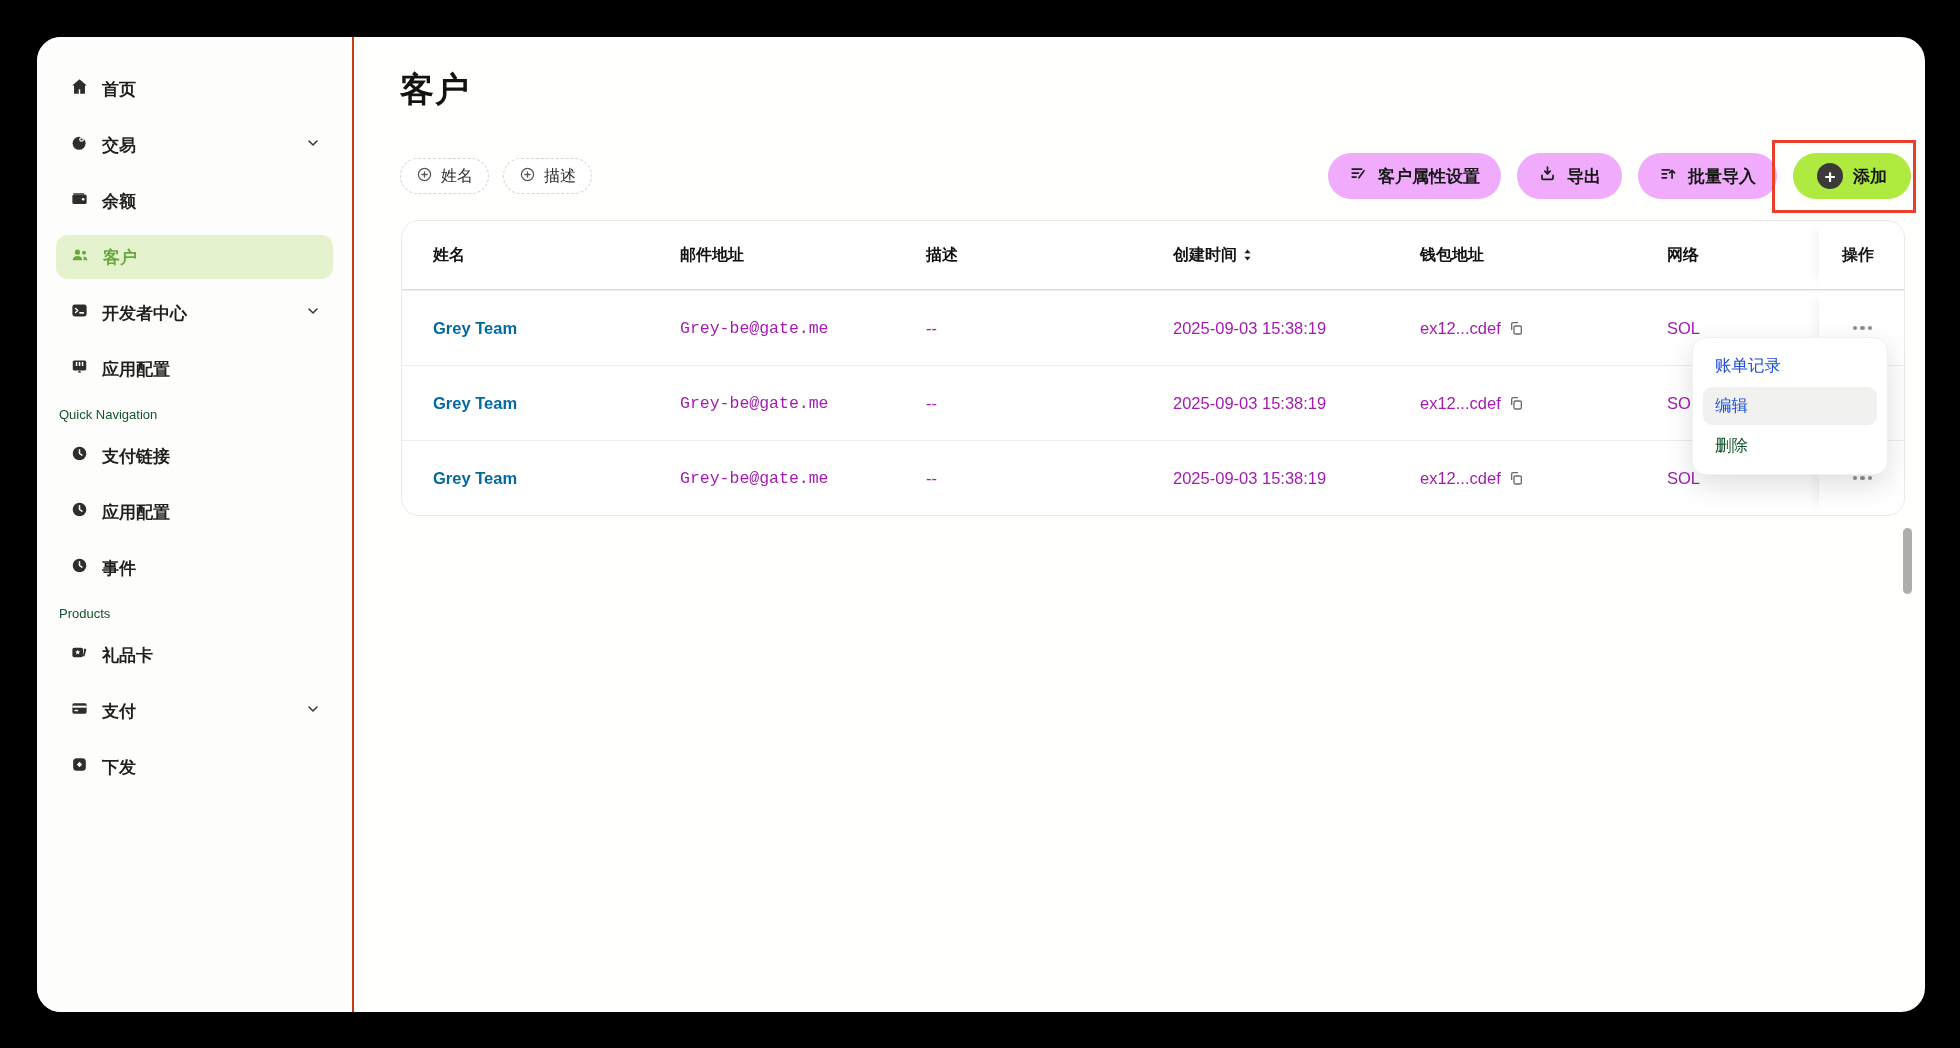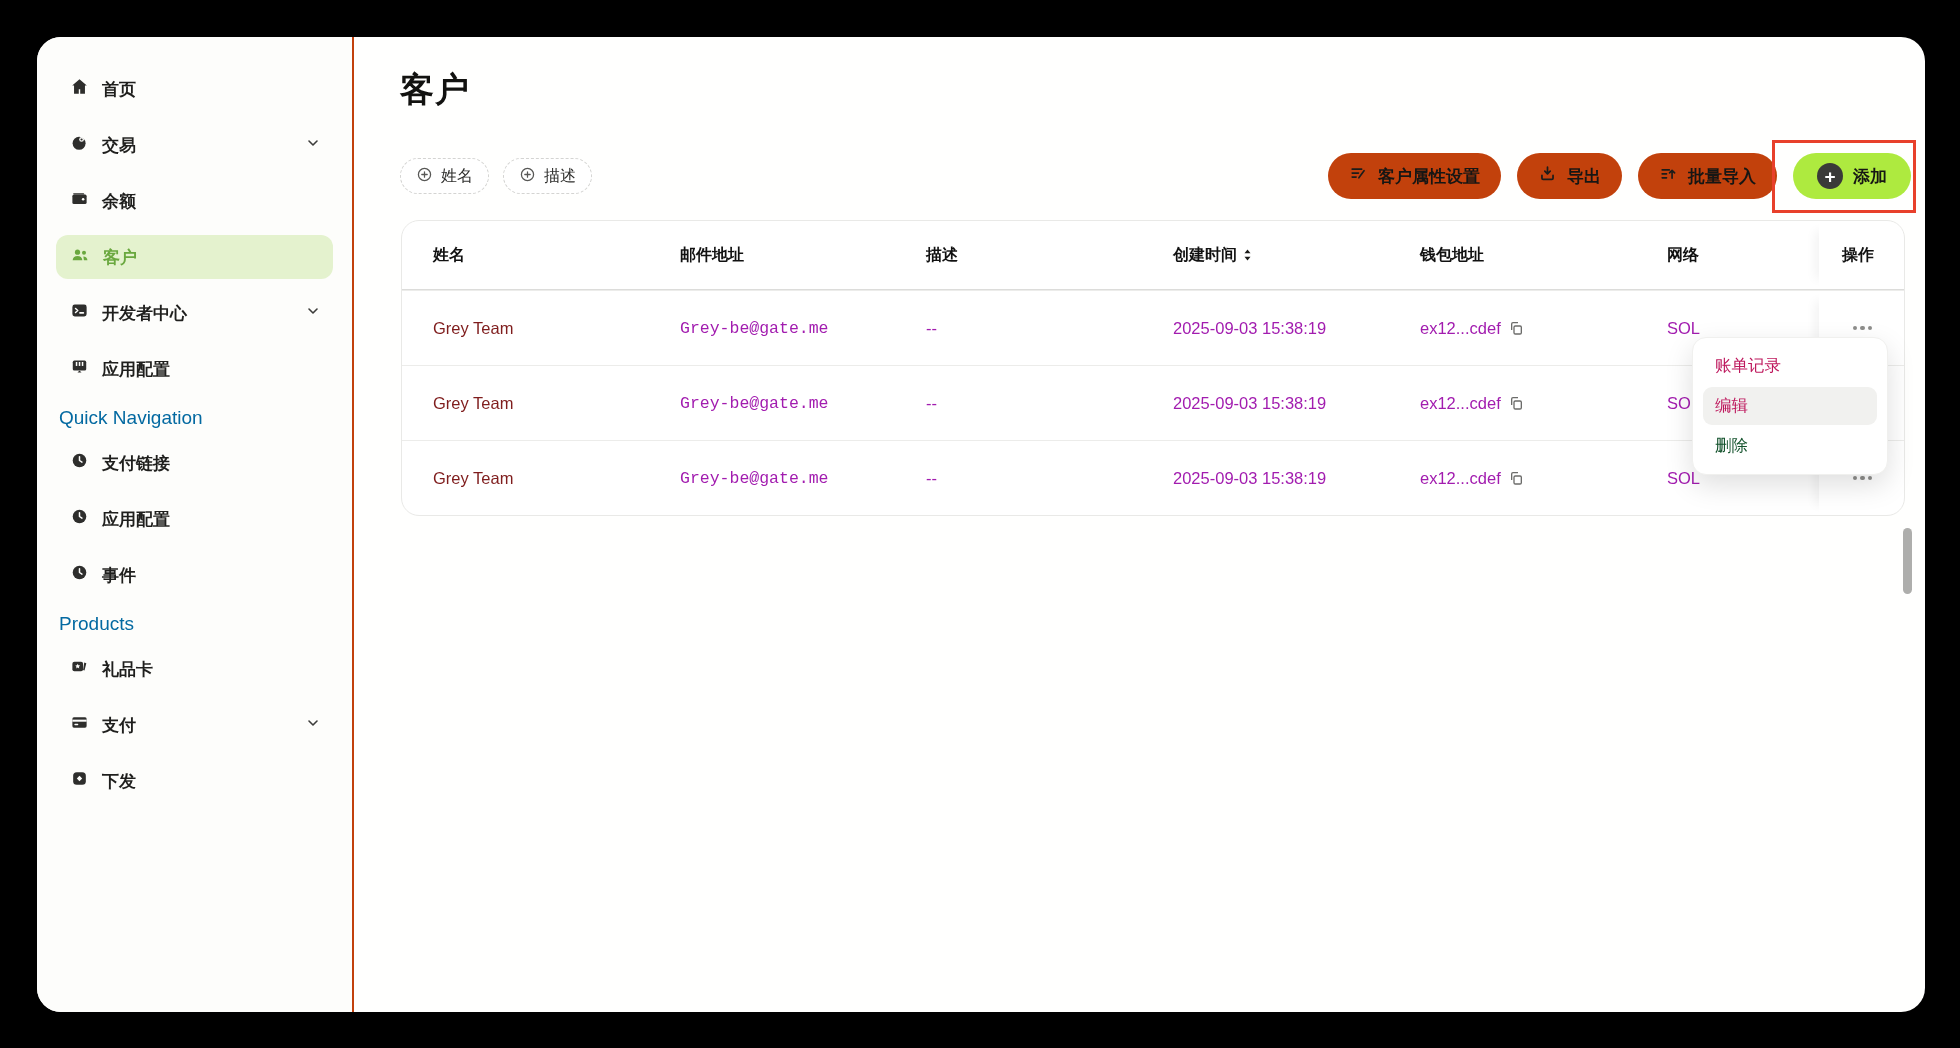--- a/index.html
+++ b/index.html
@@ -6,55 +6,55 @@
   html,body { width:1960px; height:1048px; background:#000; font-family:"Liberation Sans", sans-serif; overflow:hidden; }
   .stage { position:relative; width:1960px; height:1048px; background:#000; }
   .card { position:absolute; left:37px; top:37px; width:1888px; height:975px; background:#fffffe; border-radius:24px; overflow:hidden; display:flex; }
 
   
   .sidebar { width:317px; height:100%; background:#fdfdfb; border-right:2px solid #c2410c; padding:30px 19px 0 19px; flex:0 0 auto; }
   .nav-item { height:44px; border-radius:12px; display:flex; align-items:center; gap:13px; padding:0 12px 0 14px; margin-bottom:12px; font-size:17px; color:#1f1f1d; font-weight:600; cursor:pointer; }
   .nav-item svg { flex:0 0 auto; }
   .nav-item .nav-label { flex:1 1 auto; }
   .nav-item.active { background:#e4f2ce; color:#6aa83f; }
-  .section-label { font-size:19px; color:#0369a1; margin:16px 0 12px 3px; font-weight:500; }
+  .section-label { font-size:13px; color:#14532d; margin:16px 0 12px 3px; font-weight:500; }
   .chev { flex:0 0 auto; }
 
   
   .main { flex:1 1 auto; position:relative; padding:26px 0 0 0; }
   .page-title { font-size:34px; font-weight:800; color:#121210; margin:4px 0 0 46px; letter-spacing:1px; }
 
   .toolbar { display:flex; align-items:center; justify-content:space-between; margin:40px 14px 0 46px; }
   .chips { display:flex; gap:14px; align-items:center; }
   .chip { height:36px; border:1.6px dashed #d4d4d2; border-radius:999px; display:flex; align-items:center; gap:8px; padding:0 15px; font-size:16px; color:#2e2e2c; background:#fff; cursor:pointer; }
   .actions { display:flex; align-items:center; }
-  .btn { height:46px; border:none; border-radius:999px; background:#c2410c; display:flex; align-items:center; gap:10px; padding:0 21px; font-size:17px; font-weight:600; color:#161614; margin-left:16px; cursor:pointer; font-family:inherit; }
+  .btn { height:46px; border:none; border-radius:999px; background:#f0abfc; display:flex; align-items:center; gap:10px; padding:0 21px; font-size:17px; font-weight:600; color:#161614; margin-left:16px; cursor:pointer; font-family:inherit; }
   .btn.primary { background:#aeea3f; padding:0 24px; }
   .plus-badge { width:26px; height:26px; border-radius:50%; background:#3a3a38; color:#fff; display:flex; align-items:center; justify-content:center; font-size:19px; font-weight:700; line-height:1; }
 
   .annotation-box { position:absolute; left:1735px; top:103px; width:144px; height:73px; border:3px solid #e8402b; z-index:60; pointer-events:none; }
 
   
   .table { margin:21px 19px 0 47px; width:1504px; border:1px solid #e9e9e7; border-radius:18px; background:#fff; overflow:hidden; }
   .trow { display:flex; align-items:center; height:75px; border-top:1px solid #ececea; padding-left:31px; }
   .trow.head { height:69px; border-top:none; border-bottom:1px solid #dcdcda; }
   .cell { font-size:16.5px; color:#a21caf; display:flex; align-items:center; }
   .head .cell { font-weight:700; color:#111; font-size:16px; }
   .c-name{ width:247px; } .c-email{ width:246px;font-family:Liberation Mono, monospace; } .c-desc{ width:247px; }
   .c-created{ width:247px; } .c-wallet{ width:247px; } .c-network{ width:152px; }
   .c-actions{ flex:1; justify-content:flex-end; padding-right:30px; box-shadow:-14px 0 10px -10px rgba(0,0,0,0.05); height:100%; }
-  .name-text { font-weight:400; color:#7f1d1d; }
+  .name-text { font-weight:700; color:#0369a1; }
   .sort-ic { margin-left:5px; display:flex; }
   .copy-ic { margin-left:7px; display:flex; cursor:pointer; }
   .dots-btn { border:none; background:none; cursor:pointer; display:flex; gap:3px; padding:6px 2px; }
   .dots-btn i { width:4.5px; height:4.5px; border-radius:50%; background:#8e8e8c; display:block; }
 
   
   .menu { position:absolute; left:1655px; top:300px; width:196px; background:#fff; border:1px solid #f0f0ee; border-radius:14px; box-shadow:0 10px 28px rgba(0,0,0,0.13); padding:9px 10px; z-index:40; }
-  .menu-item { height:38px; border-radius:9px; display:flex; align-items:center; padding:0 12px; font-size:16.5px; color:#be185d; margin-bottom:2px; cursor:pointer; }
+  .menu-item { height:38px; border-radius:9px; display:flex; align-items:center; padding:0 12px; font-size:16.5px; color:#1d4ed8; margin-bottom:2px; cursor:pointer; }
   .menu-item.hovered { background:#f1f1ef; }
   .menu-item.danger { color:#14532d; margin-bottom:0; }
 
   .scroll-thumb { position:absolute; left:1866px; top:491px; width:9px; height:66px; border-radius:5px; background:#aeaeac; cursor:grab; }
 </style>
 </head>
 <body>
 
 <div class="stage">
   <div class="card">

